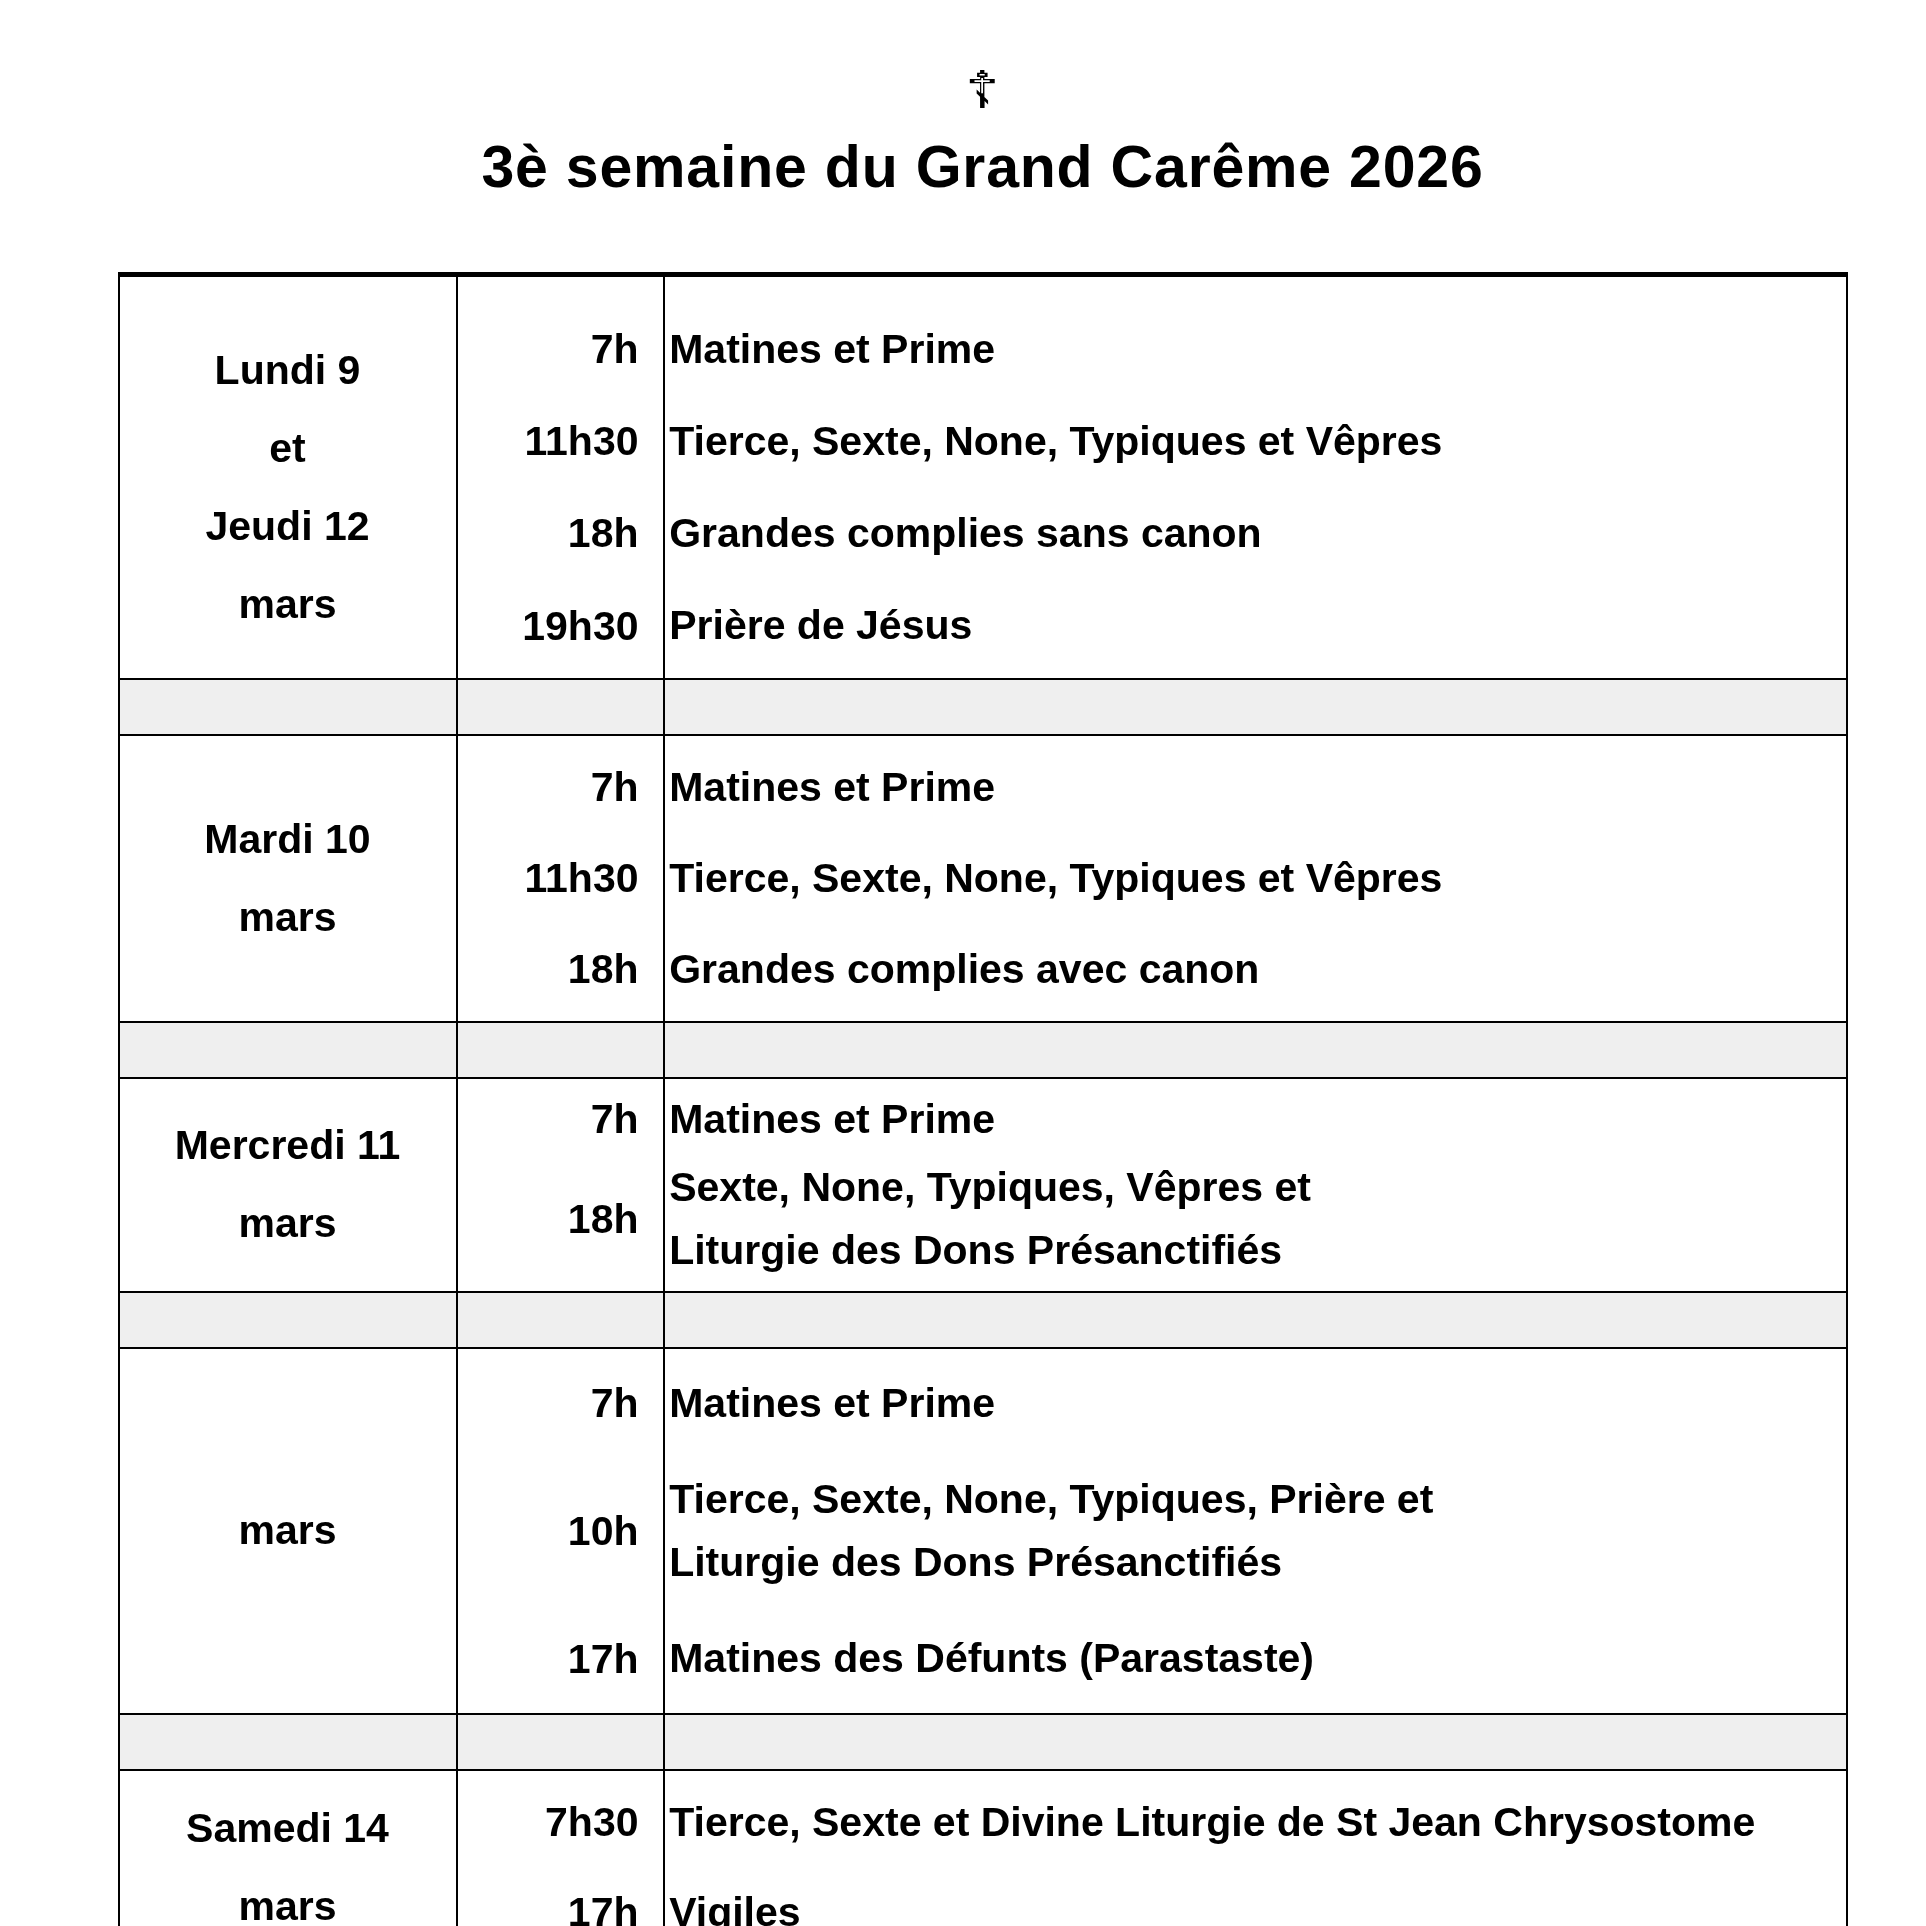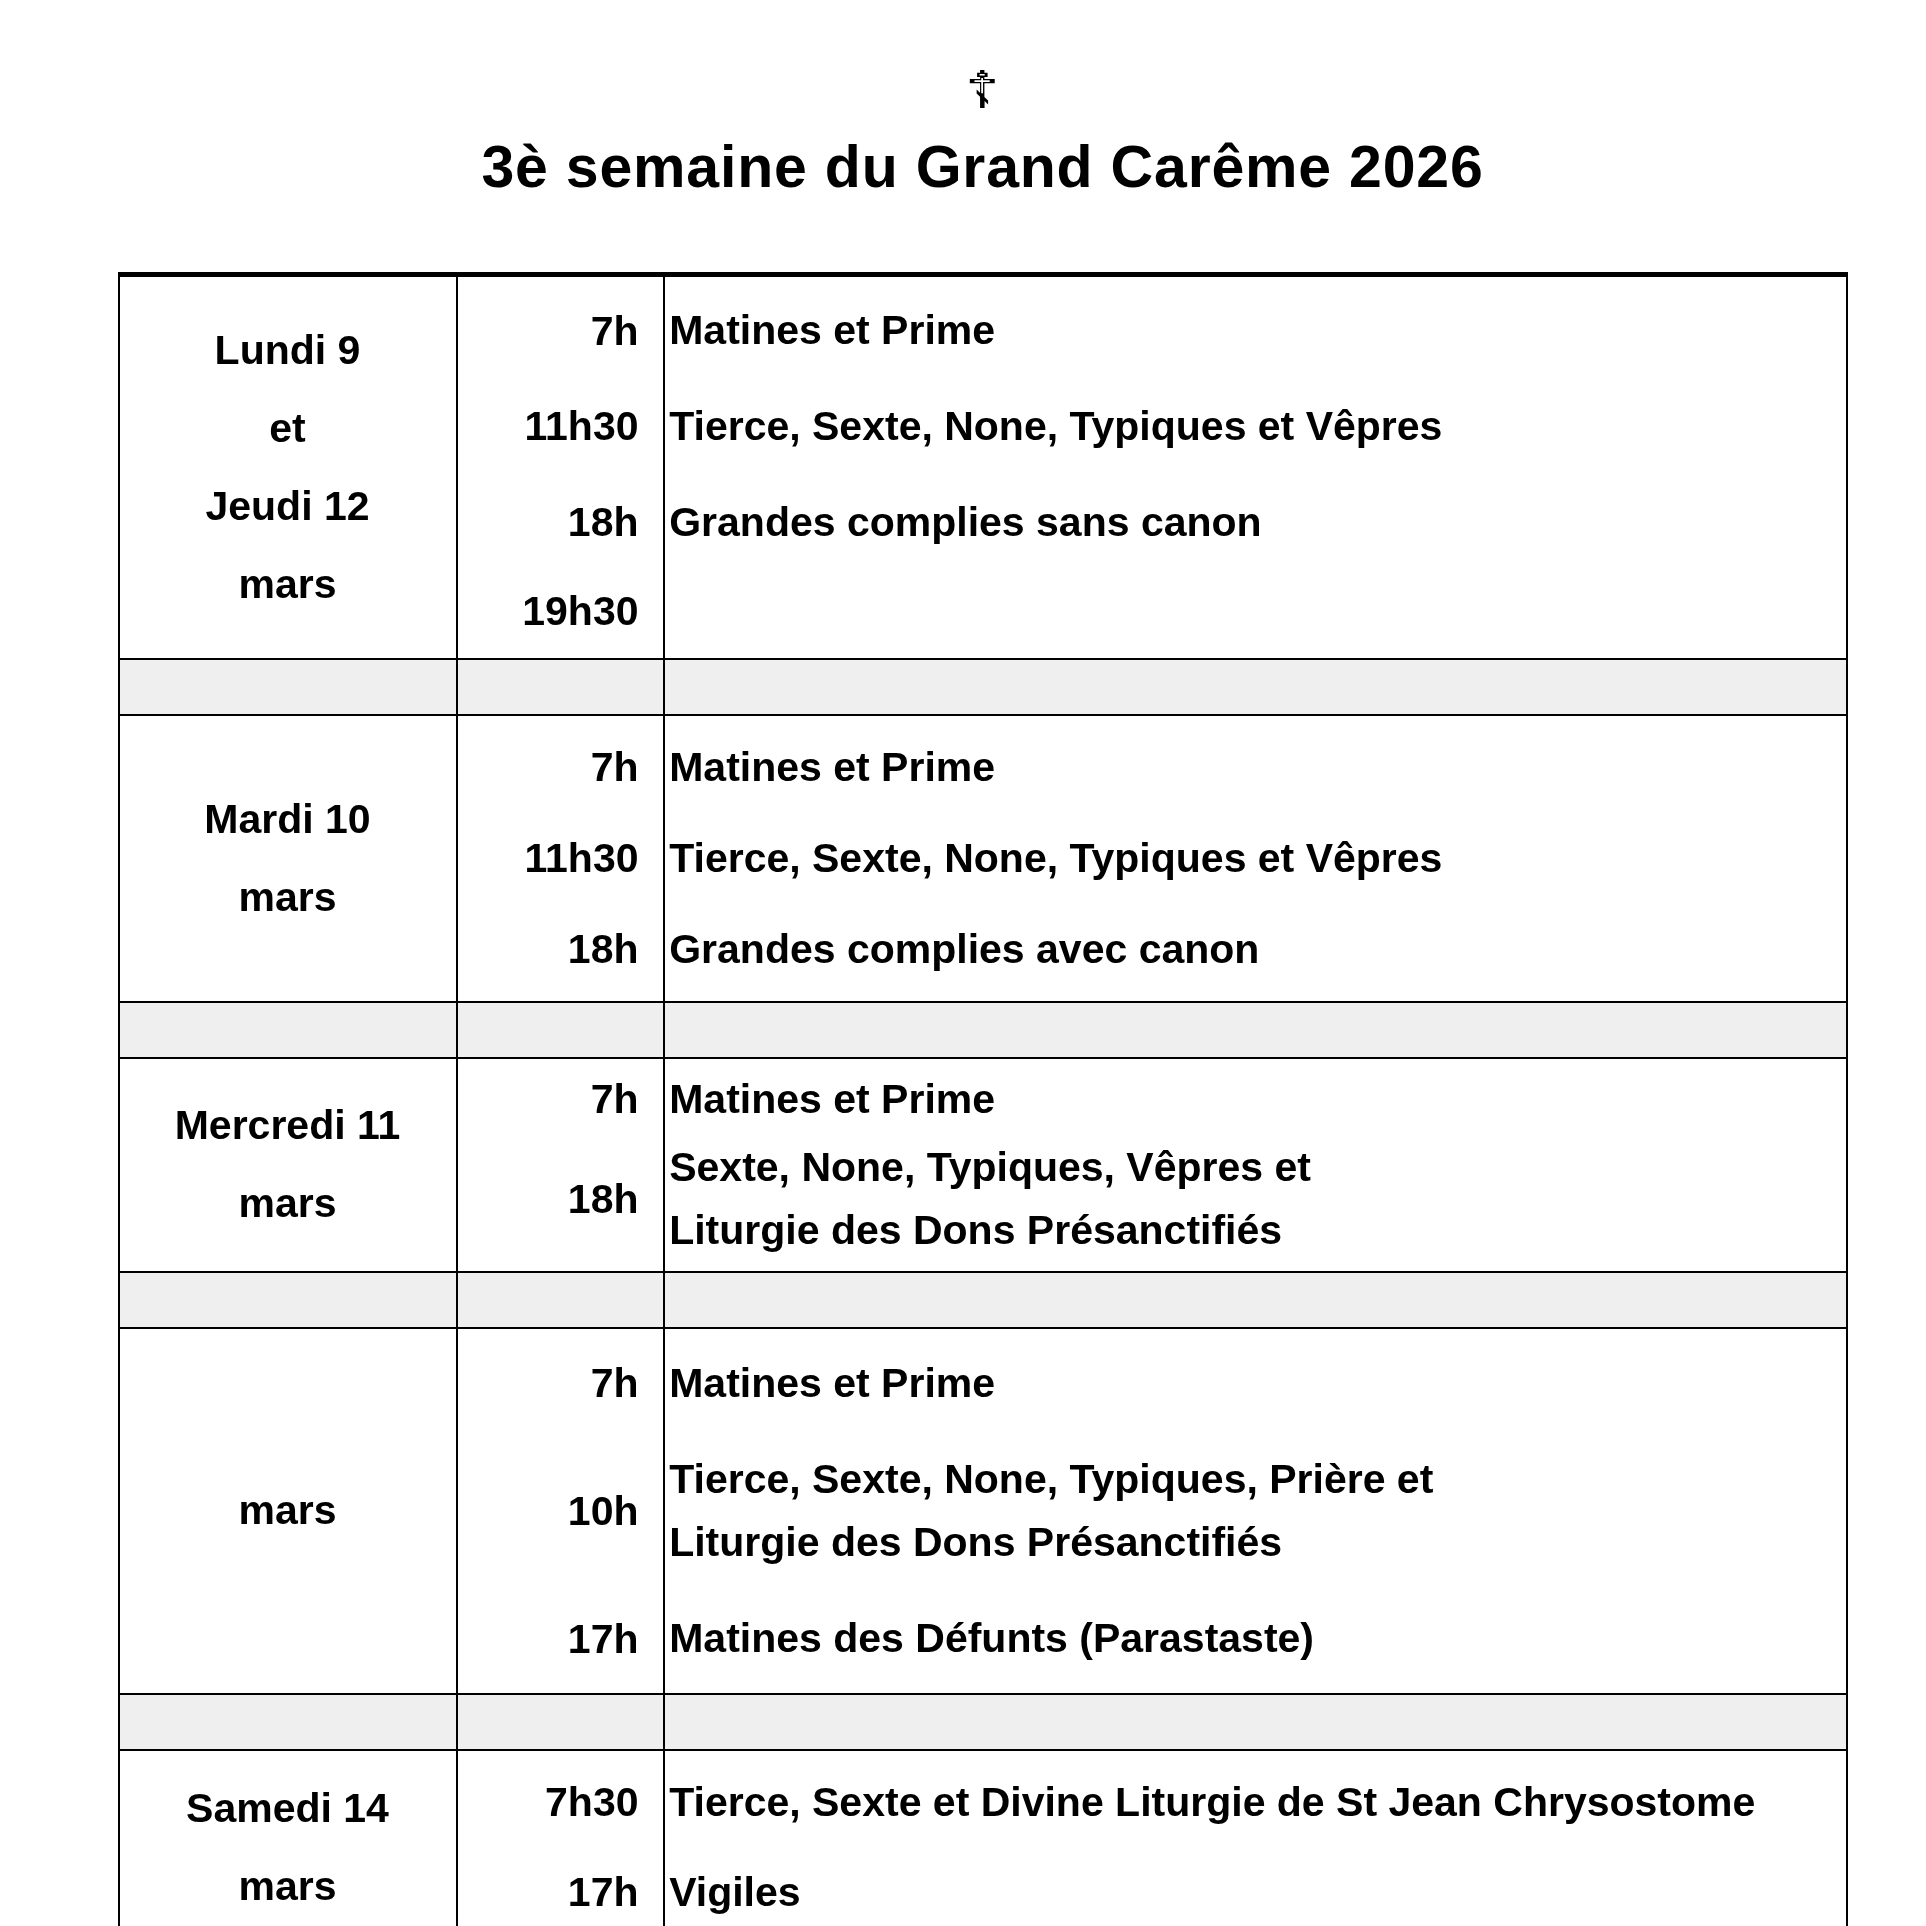--- a/index.html
+++ b/index.html
@@ -84,21 +84,21 @@
 <body>
 
 <div class="cross">☦</div>
 
 <div class="page-title">3è semaine du Grand Carême 2026</div>
 
 <div class="schedule-table">
   <div class="col-divider d1"></div>
   <div class="col-divider d2"></div>
   <div id="rows-host">
-      <div class="day-row first" style="height: 381px;">
+      <div class="day-row first" style="height: 381px; margin-top: 20px;">
         <div class="day-cell">
           <div>Lundi 9</div>
           <div>et</div>
           <div>Jeudi 12</div>
           <div>mars</div>
         </div>
         <div class="entries">
           <div class="entry">
             <div class="time-cell">7h</div>
             <div class="service-cell">
@@ -112,20 +112,23 @@
             </div>
           </div>
           <div class="entry">
             <div class="time-cell">18h</div>
             <div class="service-cell">
               <div>Grandes complies sans canon</div>
             </div>
           </div>
           <div class="entry">
             <div class="time-cell">19h30</div>
+            <div class="service-cell">
+              <div>Prière de Jésus</div>
+            </div>
           </div>
         </div>
       </div>
       <div class="sep-row" style="background: rgb(239, 239, 239);"></div>
       <div class="day-row" style="height: 287px;">
         <div class="day-cell">
           <div>Mardi 10</div>
           <div>mars</div>
         </div>
         <div class="entries">

